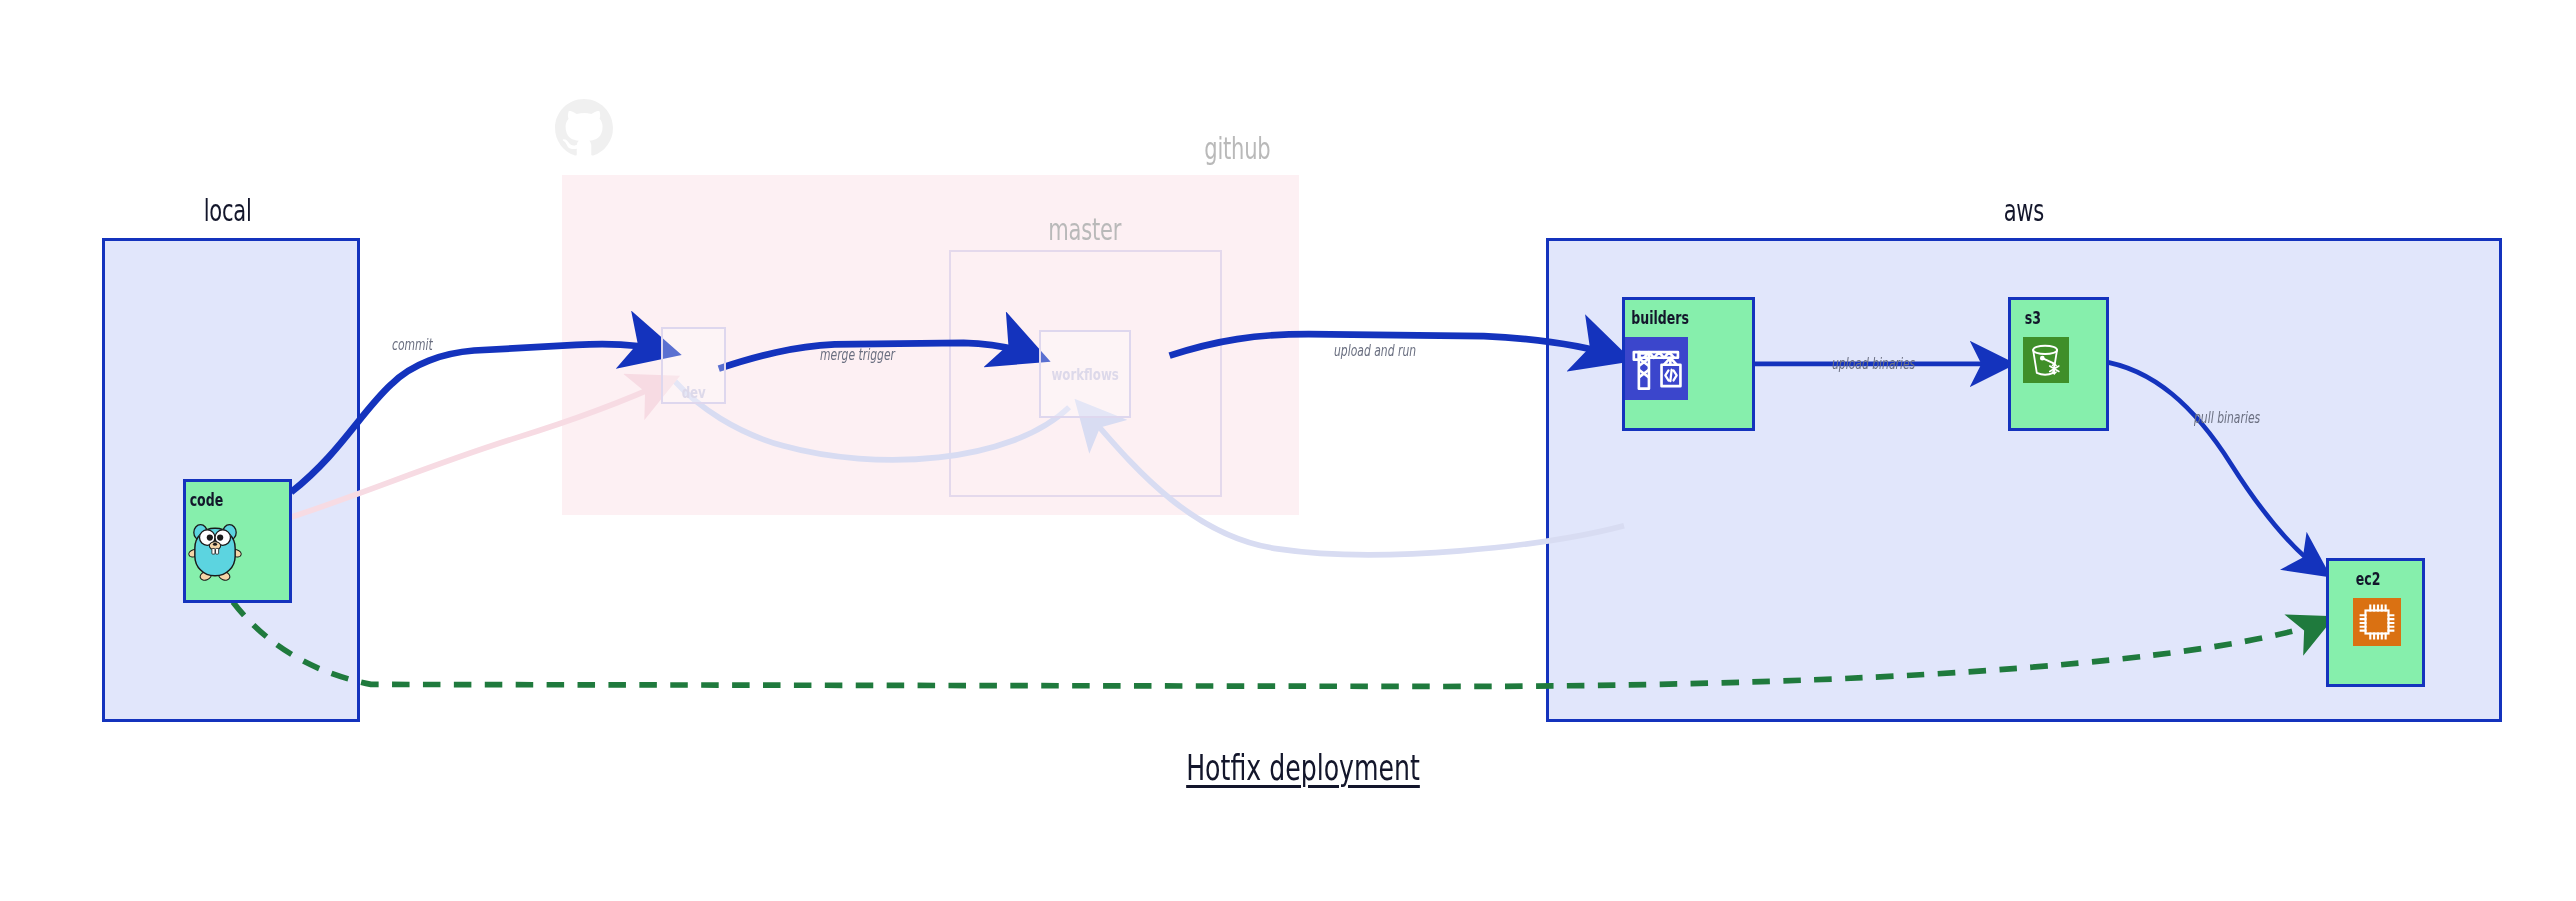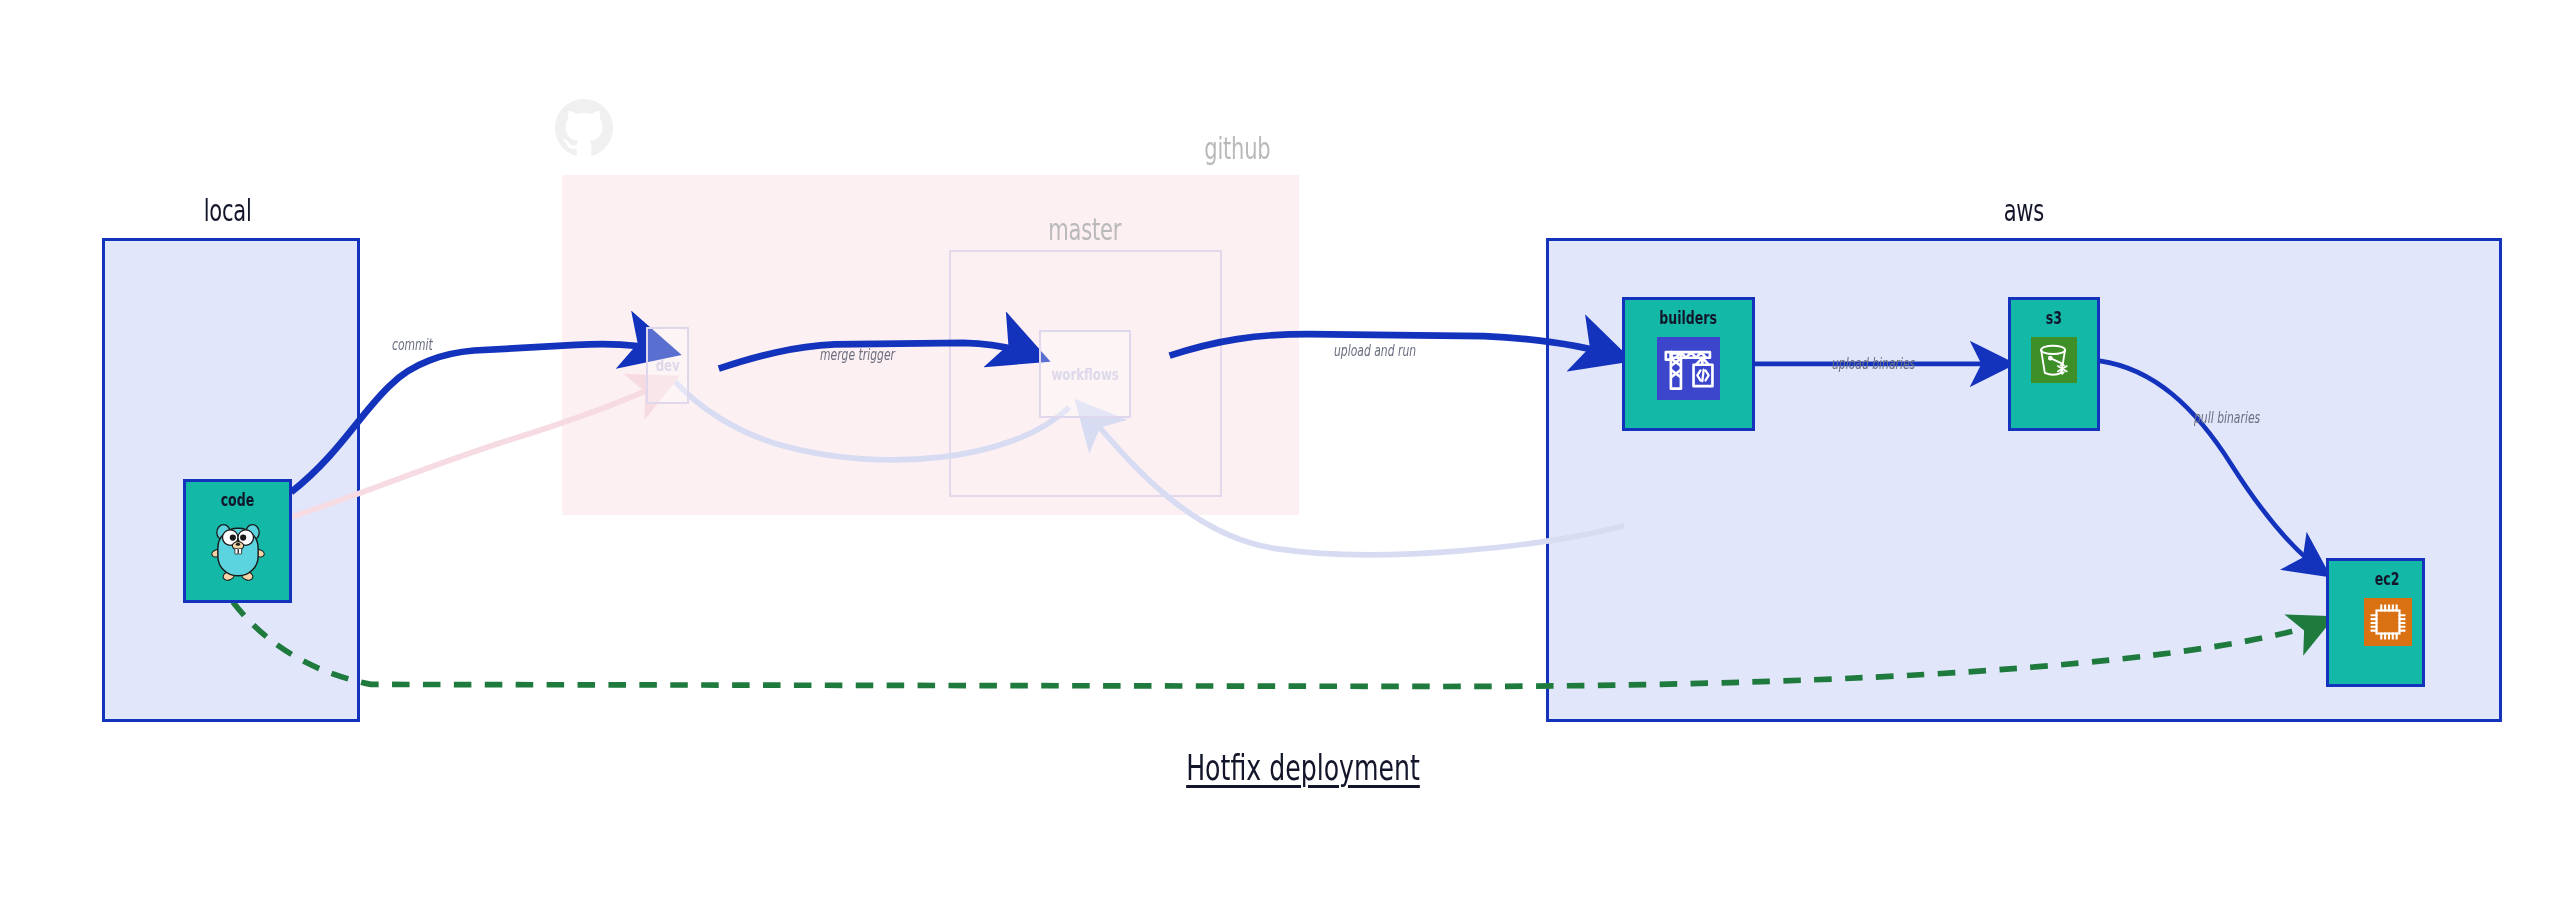--- a/index.html
+++ b/index.html
@@ -52,25 +52,25 @@
     transform: scaleX(0.78);
   }
   .group-label.dim {
     color: #b9b9b9;
   }
 
   
   .node {
     position: absolute;
     box-sizing: border-box;
-    background: #14b8a6;
+    background: #86efac;
     border: 3.1px solid #1433bd;
     display: flex;
     flex-direction: column;
-    align-items: center;
+    align-items: flex-start;
   }
   .node.dim {
     background: rgba(255,255,255,0.30);
     border: 2.1px solid #ded7ee;
   }
   .node-label {
     font-family: "DejaVu Sans Condensed", "DejaVu Sans", "Liberation Sans", sans-serif;
     font-size: 17px;
     font-weight: bold;
     color: #13162b;
@@ -227,22 +227,22 @@
 
         <ellipse cx="56" cy="52" rx="11" ry="8" fill="#f5d5a8" stroke="#1a1a1a" stroke-width="2"></ellipse>
         <ellipse cx="56" cy="49" rx="4" ry="3" fill="#1a1a1a"></ellipse>
 
         <rect x="50" y="57" width="6" height="11" rx="1.5" fill="#ffffff" stroke="#1a1a1a" stroke-width="1.6"></rect>
         <rect x="57" y="57" width="6" height="11" rx="1.5" fill="#ffffff" stroke="#1a1a1a" stroke-width="1.6"></rect>
       </svg>
     </div>
   </div>
 
-  <div class="node dim" style="left:646px; top:327px; width:43px; height:77px;
-              display:flex; align-items:center; justify-content:center;">
+  <div class="node dim" style="left:661px; top:327px; width:65px; height:77px;
+              display:flex; align-items:center; justify-content:flex-end;">
     <div class="node-label" style="margin-top:0;">dev</div>
   </div>
 
   <div class="node dim" style="left:1039px; top:330px; width:92px; height:88px;
               display:flex; align-items:center; justify-content:center;">
     <div class="node-label" style="margin-top:0;">workflows</div>
   </div>
 
   <div class="node" style="left:1622px; top:297px; width:133px; height:134px;">
     <div class="node-label">builders</div>
@@ -261,21 +261,21 @@
 
           <path d="M72 33 L72 44 M62 44 L72 33 L82 44"></path>
 
           <rect x="58" y="44" width="30" height="34"></rect>
           <path d="M69 53 L64 61 L69 69 M77 53 L82 61 L77 69 M74 52 L72 70" stroke-width="3.6" stroke-linecap="round"></path>
         </g>
       </svg>
     </div>
   </div>
 
-  <div class="node" style="left:2008px; top:297px; width:92px; height:134px;">
+  <div class="node" style="left:2008px; top:297px; width:101px; height:134px;padding-left:12px;">
     <div class="node-label">s3</div>
     <div class="node-icon">
       <svg width="46" height="46" viewBox="0 0 100 100">
         <rect x="0" y="0" width="100" height="100" fill="#3f8f29"></rect>
         <g fill="none" stroke="#ffffff" stroke-width="4" stroke-linecap="round" stroke-linejoin="round">
           <ellipse cx="48" cy="28" rx="26" ry="9"></ellipse>
           <path d="M22 28 L30 78 Q48 86 66 78 L74 28"></path>
           <path d="M42 46 L68 58" stroke-width="4.5"></path>
           <circle cx="42" cy="46" r="3.2" fill="#ffffff"></circle>
 

